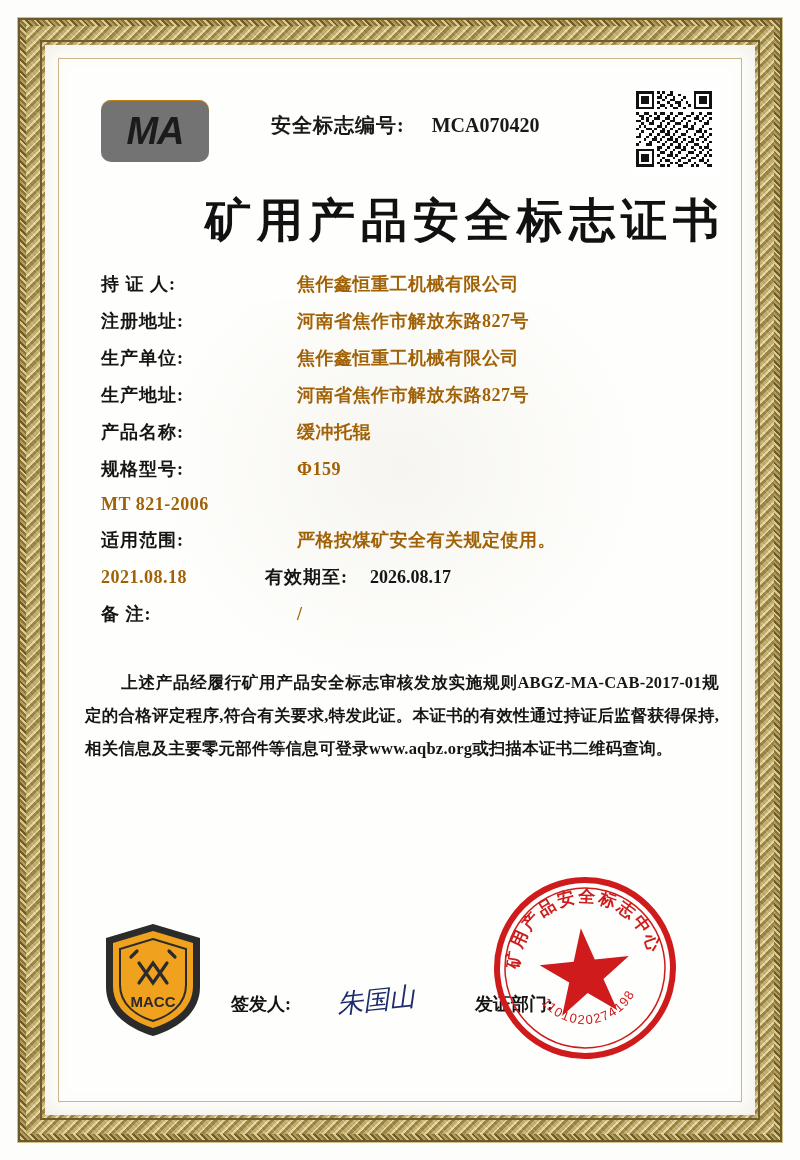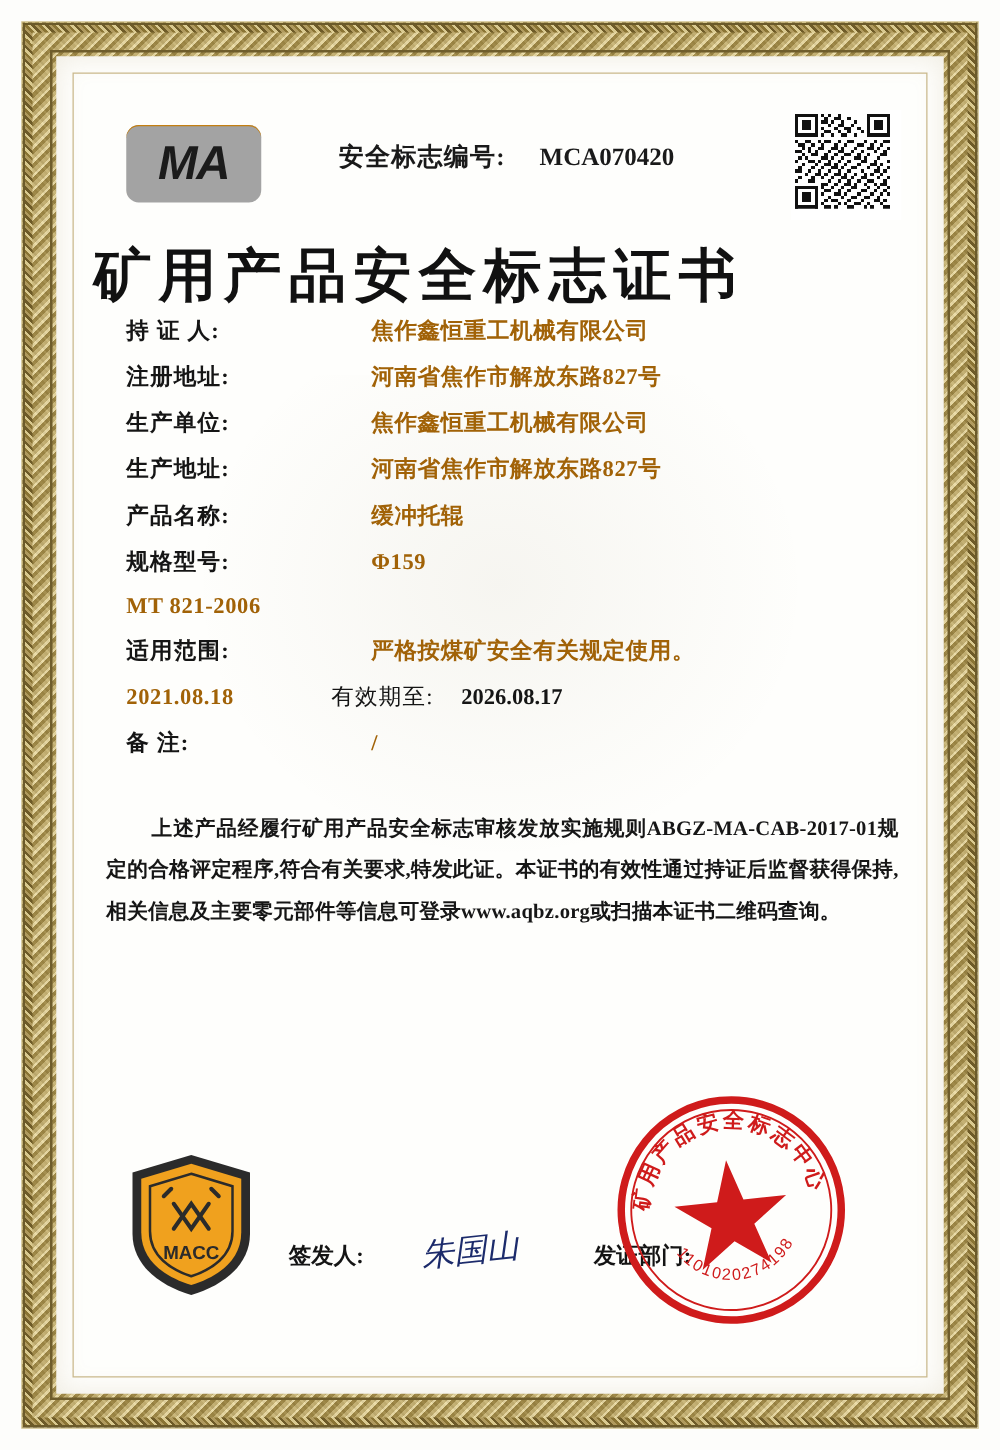--- a/index.html
+++ b/index.html
@@ -95,21 +95,21 @@
   .header {
     position: relative;
     height: 110px;
   }
   .ma-logo {
     position: absolute;
     left: 26px;
     top: 22px;
     width: 108px;
     height: 62px;
-    background: #a3a3a3;
+    background: #737373;
     border-radius: 10px;
     box-shadow: 0 1px 0 #c47f12 inset;
     display: flex;
     align-items: center;
     justify-content: center;
   }
   .ma-logo .ma-text {
     font-family: "Liberation Sans", sans-serif;
     font-weight: bold;
     font-style: italic;
@@ -140,26 +140,27 @@
     top: 10px;
     width: 82px;
     height: 82px;
     background: #ffffff;
     padding: 3px;
   }
   .qr svg { display: block; }
 
   
   .title {
-    text-align: left;
+    text-align: right;
     font-size: 46px;
     font-weight: bold;
     letter-spacing: 6px;
     color: #111;
     margin-top: 2px;
+    margin-bottom: 20px;
     font-family: "Liberation Serif", "DejaVu Serif", serif;
   }
 
   
   .fields {
     margin: 0 14px 0 26px;
   }
   .row {
     display: flex;
     align-items: baseline;
@@ -178,21 +179,21 @@
     flex: 0 0 196px;
     letter-spacing: 0px;
   }
   .row .val {
     font-weight: bold;
     color: #a16207;
     letter-spacing: .5px;
   }
   .row.dual { position: relative; }
   .row.dual .lab2 {
-    font-weight: normal;
+    font-weight: bold;
     margin-left: 78px;
     letter-spacing: 1px;
   }
   .row.dual .val2 {
     font-weight: bold;
     margin-left: 22px;
   }
 
   
   .para {

